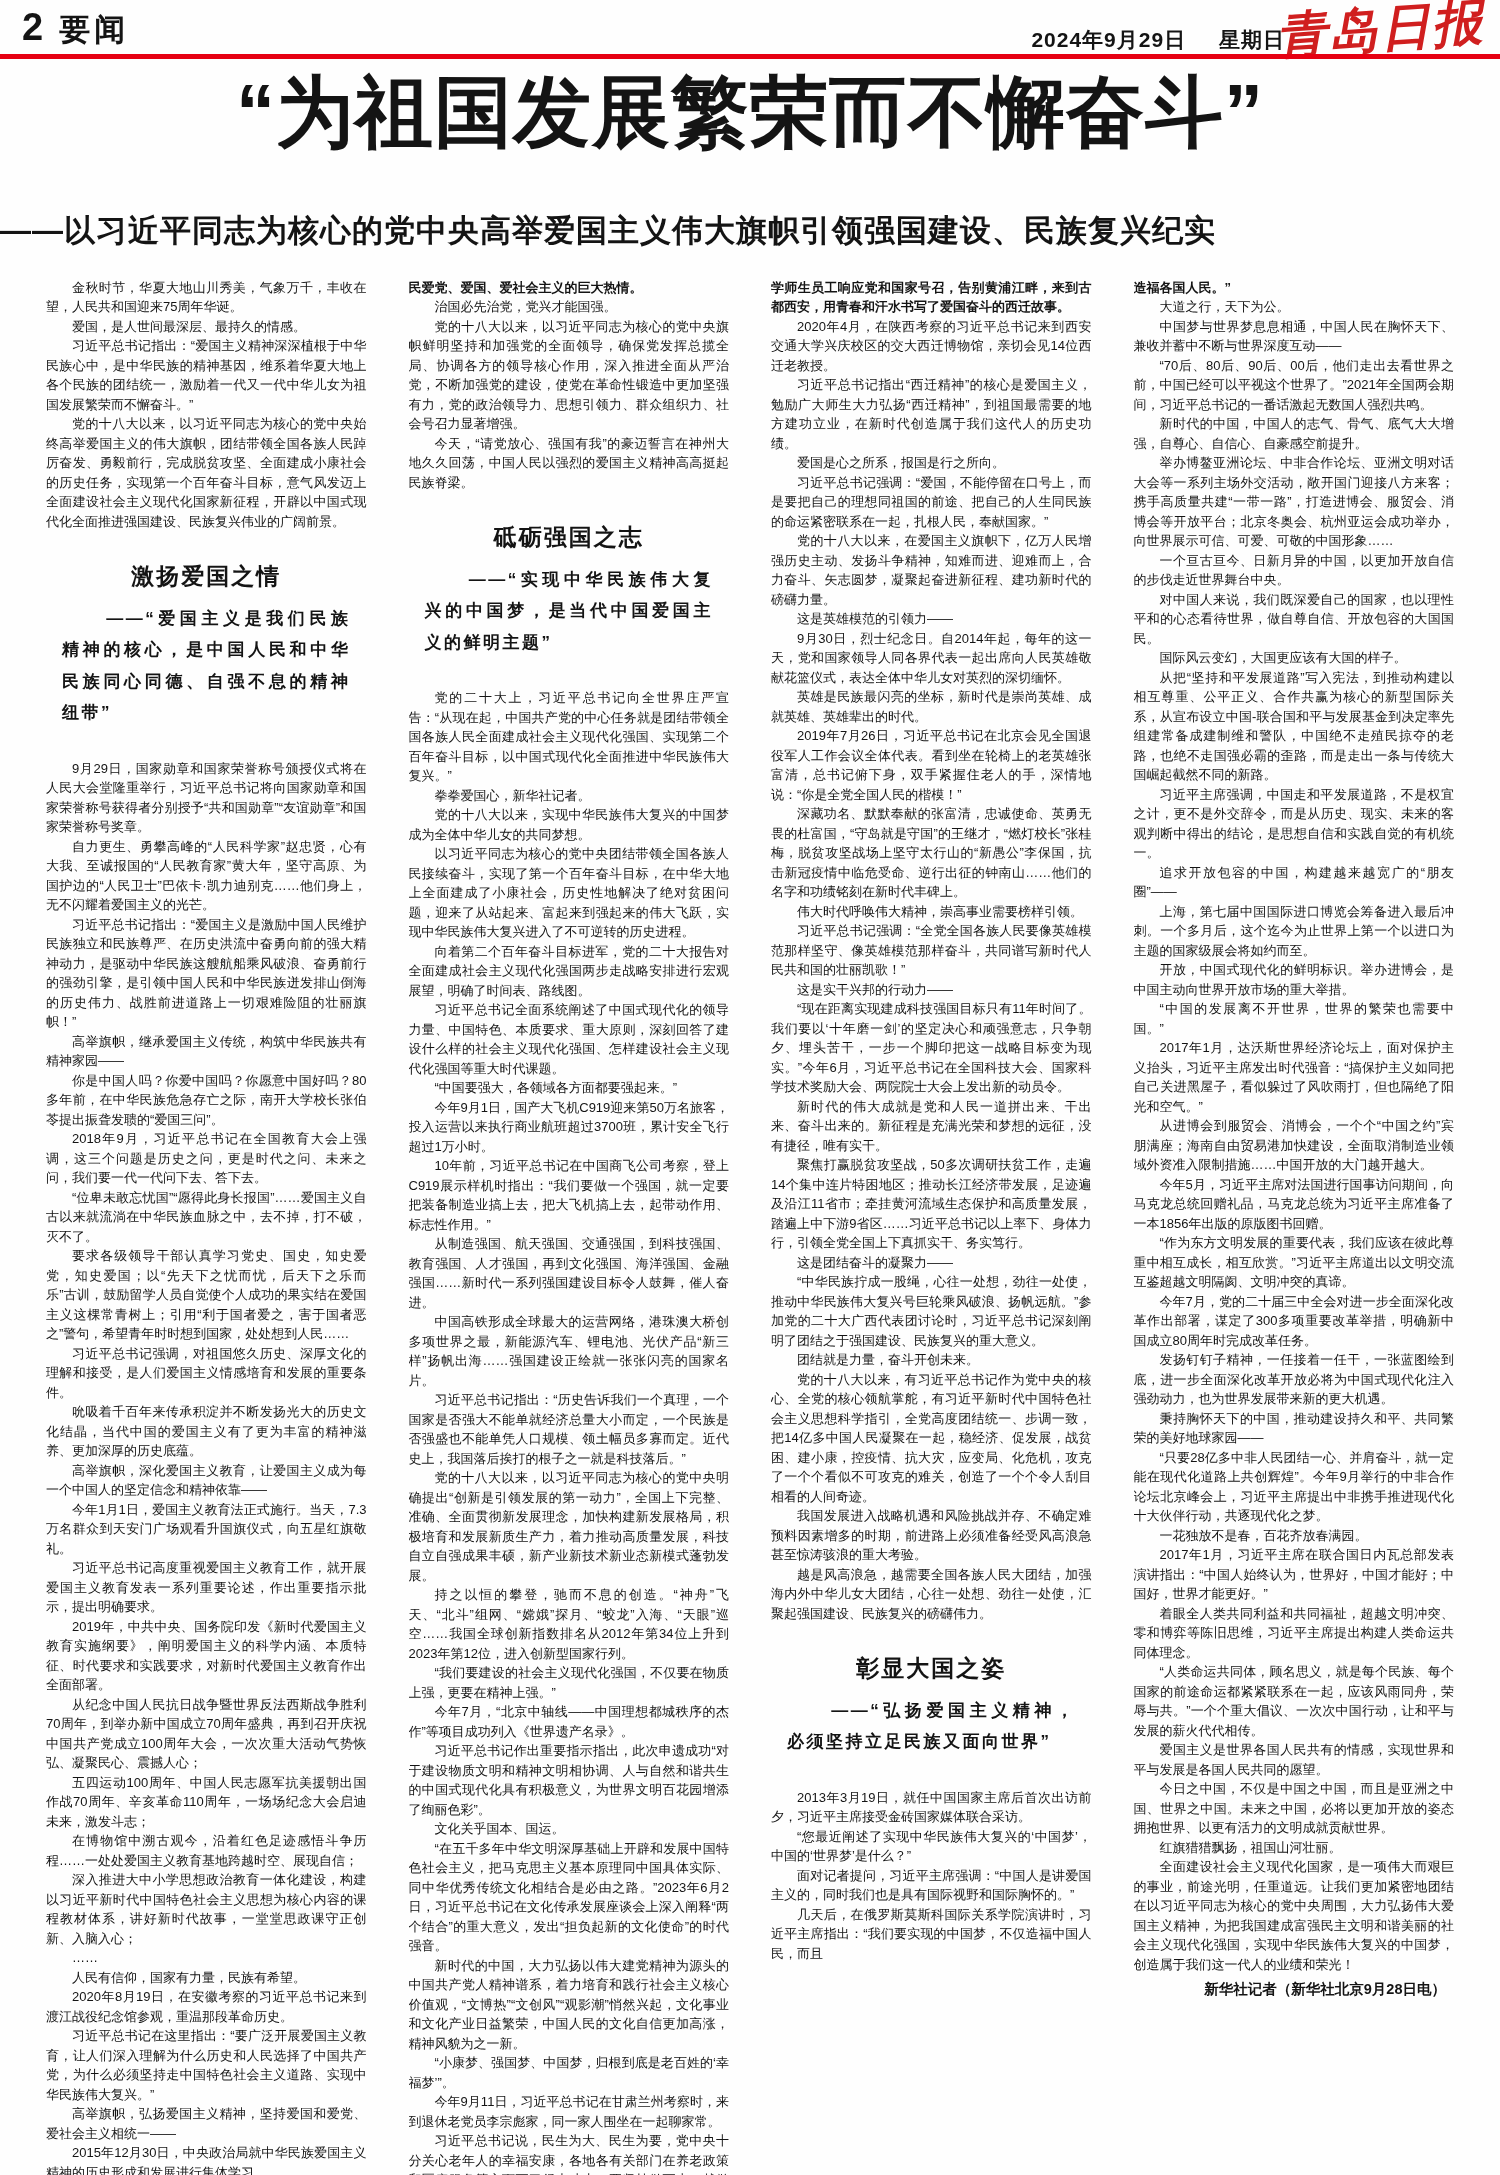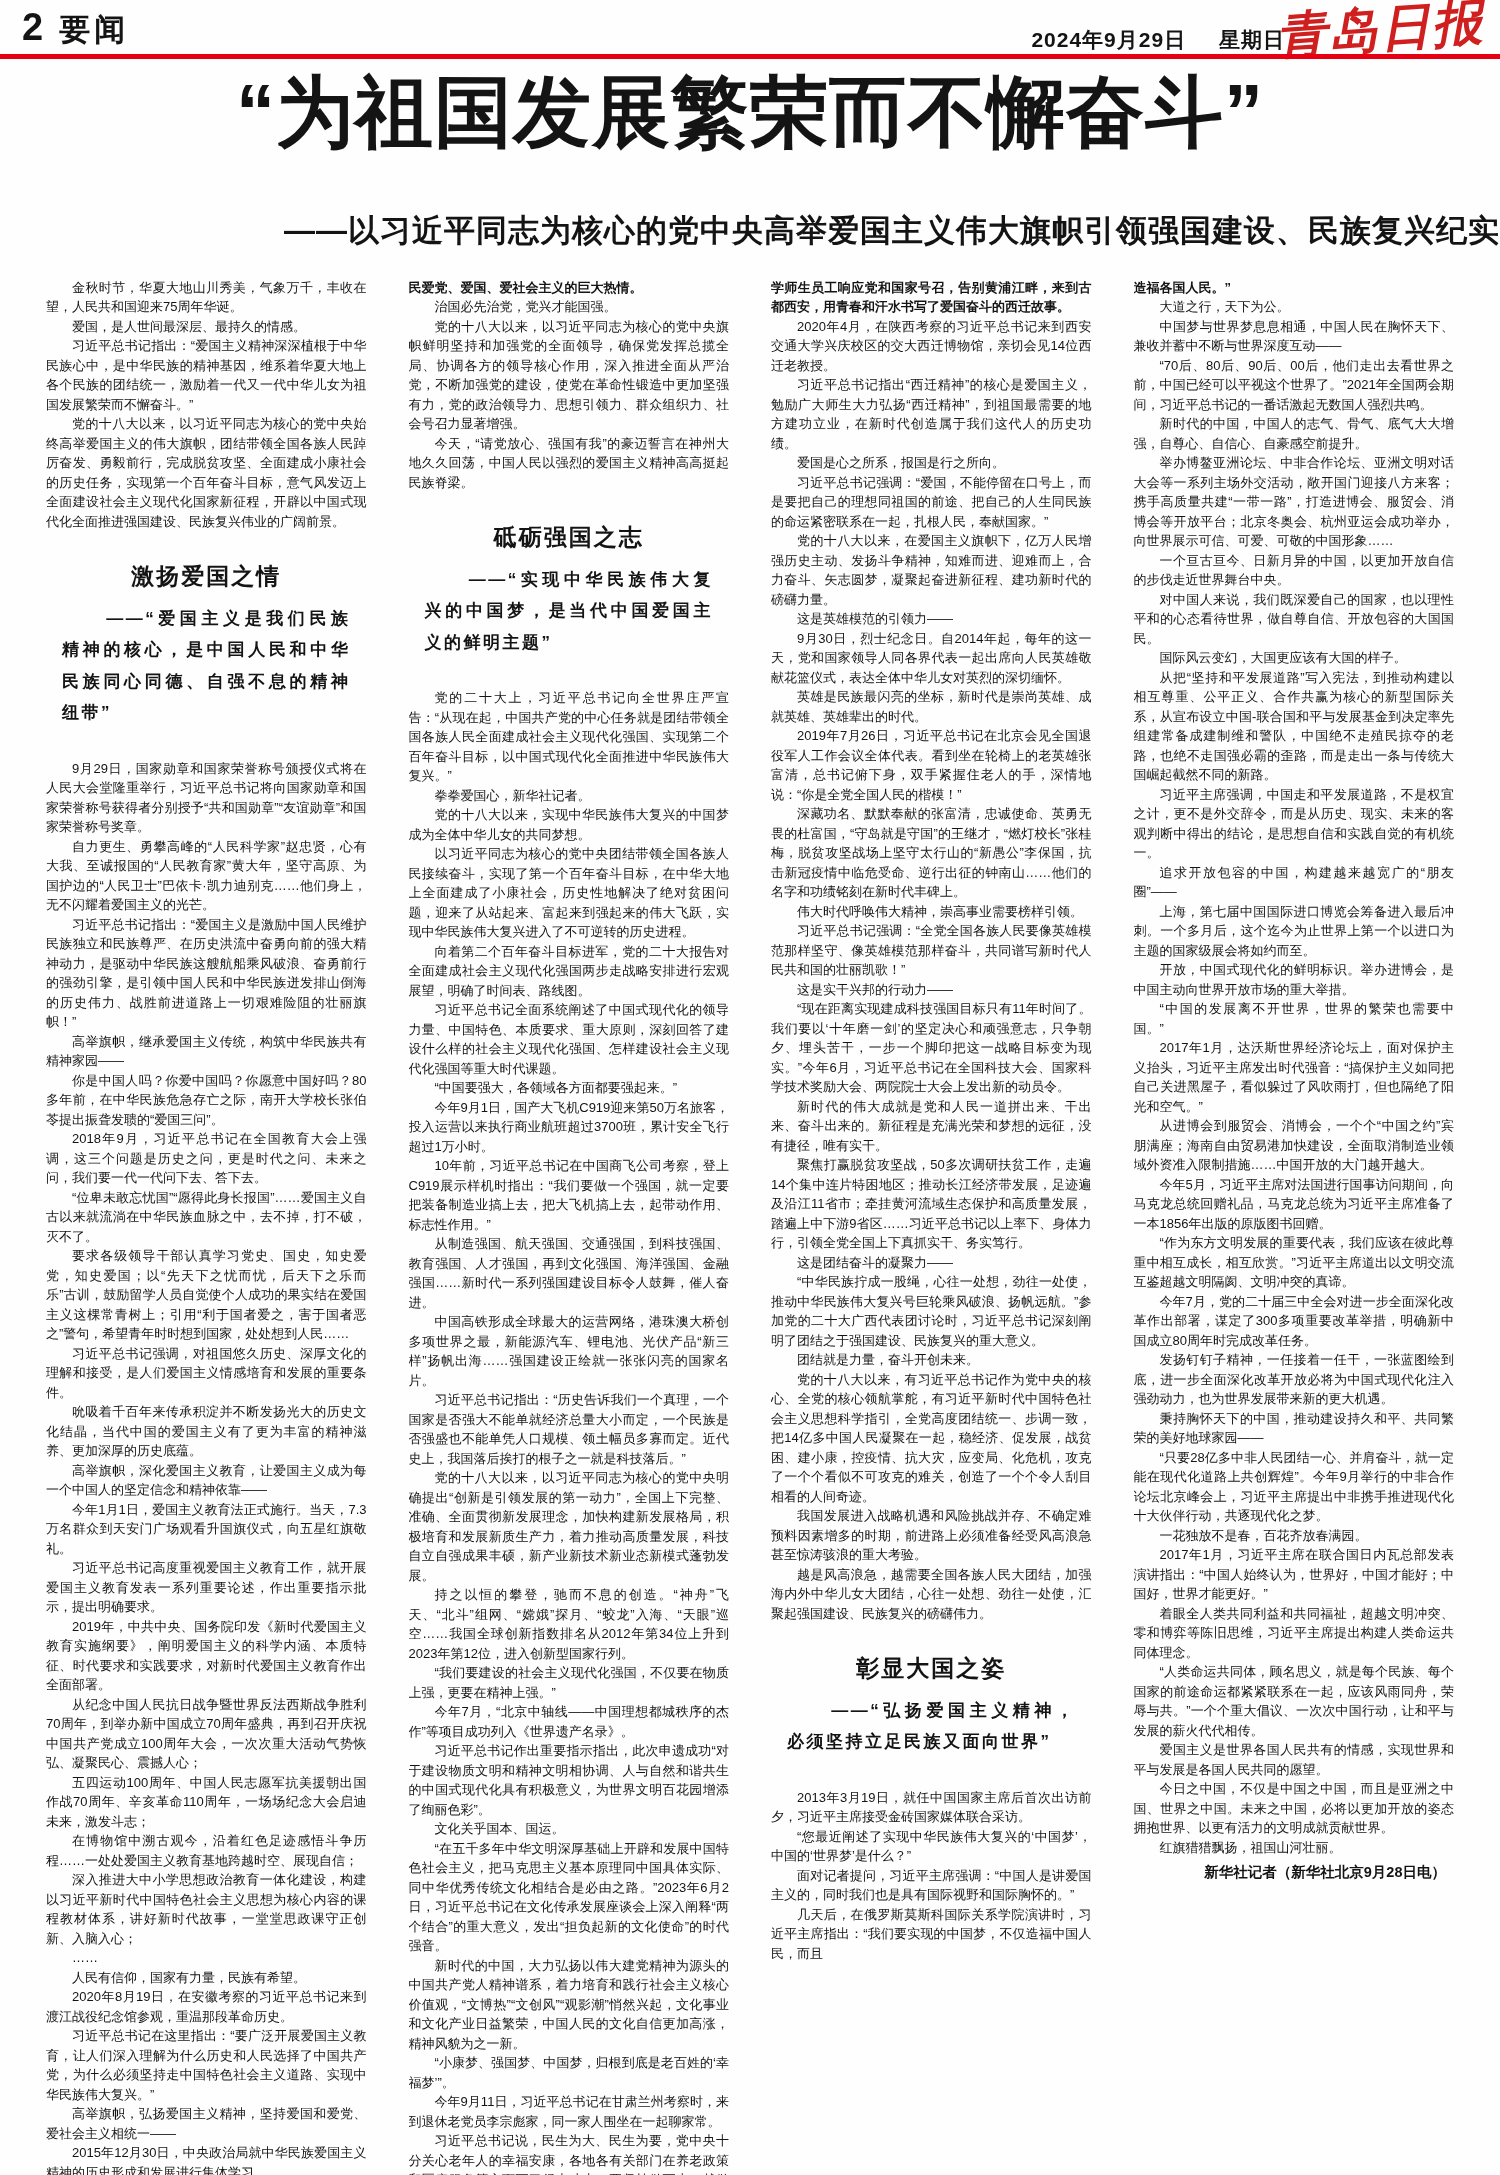--- a/index.html
+++ b/index.html
@@ -21,21 +21,21 @@
     transform:rotate(-4deg);letter-spacing:2px;font-style:italic;
   }
   .red-rule{position:absolute;top:54px;left:0;width:1500px;height:5px;background:#e60012;}
   
   .headline{
     margin-top:68px;text-align:center;font-size:78px;line-height:1.15;
     font-weight:900;letter-spacing:1px;
     font-family:"Liberation Sans","DejaVu Sans",sans-serif;
   }
   .subheadline{
-    margin-top:16px;text-align:right;font-size:31px;font-weight:bold;letter-spacing:1px;
+    margin-top:16px;text-align:left;font-size:31px;font-weight:bold;letter-spacing:1px;
   }
   
   .columns{
     display:flex;gap:42px;padding:0 46px;margin-top:26px;height:1900px;
   }
   .col{flex:1;overflow:hidden;font-size:13px;line-height:19.5px;text-align:justify;}
   .para{margin:0;text-indent:2em;}
   .para.cont{text-indent:0;font-weight:bold;}
   .sec{margin:36px 0 30px;}
   .sec-title{text-align:center;font-size:23px;font-weight:bold;letter-spacing:2px;margin:0 0 14px;}
@@ -190,15 +190,16 @@
       <p class="para">发扬钉钉子精神，一任接着一任干，一张蓝图绘到底，进一步全面深化改革开放必将为中国式现代化注入强劲动力，也为世界发展带来新的更大机遇。</p>
       <p class="para">秉持胸怀天下的中国，推动建设持久和平、共同繁荣的美好地球家园——</p>
       <p class="para">“只要28亿多中非人民团结一心、并肩奋斗，就一定能在现代化道路上共创辉煌”。今年9月举行的中非合作论坛北京峰会上，习近平主席提出中非携手推进现代化十大伙伴行动，共逐现代化之梦。</p>
       <p class="para">一花独放不是春，百花齐放春满园。</p>
       <p class="para">2017年1月，习近平主席在联合国日内瓦总部发表演讲指出：“中国人始终认为，世界好，中国才能好；中国好，世界才能更好。”</p>
       <p class="para">着眼全人类共同利益和共同福祉，超越文明冲突、零和博弈等陈旧思维，习近平主席提出构建人类命运共同体理念。</p>
       <p class="para">“人类命运共同体，顾名思义，就是每个民族、每个国家的前途命运都紧紧联系在一起，应该风雨同舟，荣辱与共。”一个个重大倡议、一次次中国行动，让和平与发展的薪火代代相传。</p>
       <p class="para">爱国主义是世界各国人民共有的情感，实现世界和平与发展是各国人民共同的愿望。</p>
       <p class="para">今日之中国，不仅是中国之中国，而且是亚洲之中国、世界之中国。未来之中国，必将以更加开放的姿态拥抱世界、以更有活力的文明成就贡献世界。</p>
       <p class="para">红旗猎猎飘扬，祖国山河壮丽。</p>
+      <p class="para">全面建设社会主义现代化国家，是一项伟大而艰巨的事业，前途光明，任重道远。让我们更加紧密地团结在以习近平同志为核心的党中央周围，大力弘扬伟大爱国主义精神，为把我国建成富强民主文明和谐美丽的社会主义现代化强国，实现中华民族伟大复兴的中国梦，创造属于我们这一代人的业绩和荣光！</p>
       <p class="byline">新华社记者（新华社北京9月28日电）</p>
     </div>
   </div>
 
 </body></html>

